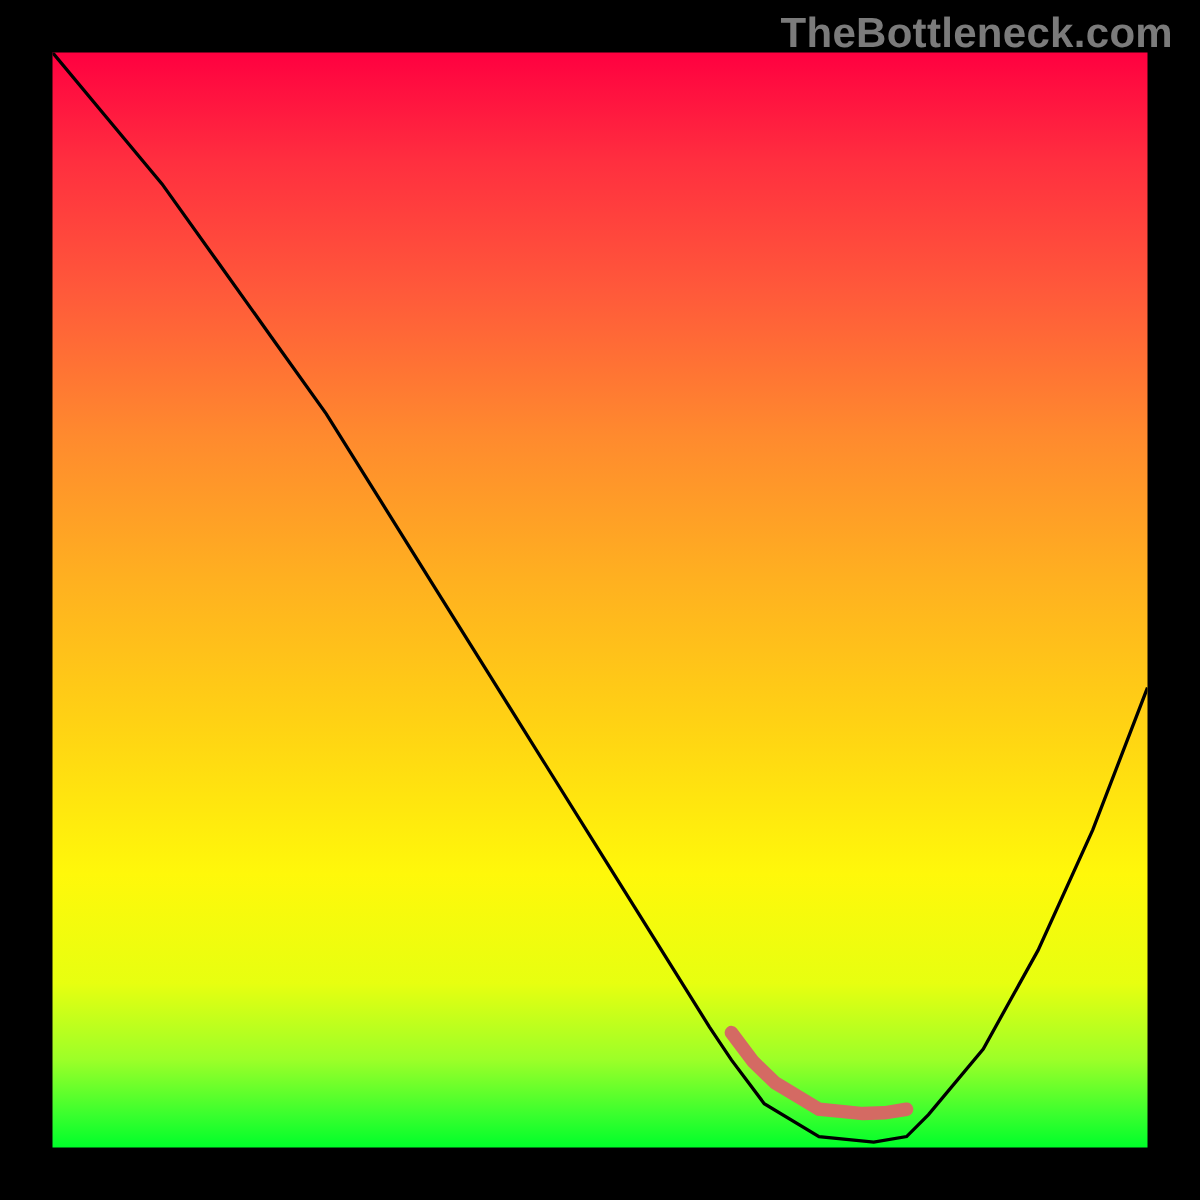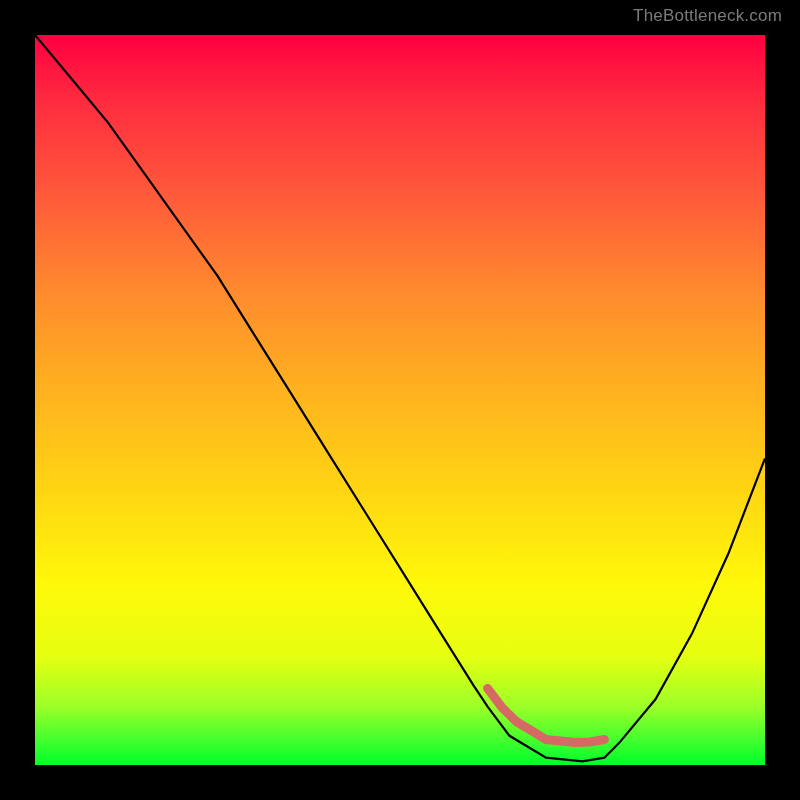--- a/index.html
+++ b/index.html
@@ -44,22 +44,22 @@
     left: 0;
     top: 0;
     width: 730px;
     height: 730px;
   }
   .watermark {
     position: absolute;
     top: 6px;
     right: 18px;
     color: #7b7b7b;
-    font-size: 17px;
-    font-weight: 400;
+    font-size: 28px;
+    font-weight: 700;
     letter-spacing: 0.2px;
     user-select: none;
   }
 </style>
 </head>
 <body>
 
 <div class="frame">
   <div class="watermark">TheBottleneck.com</div>
 

